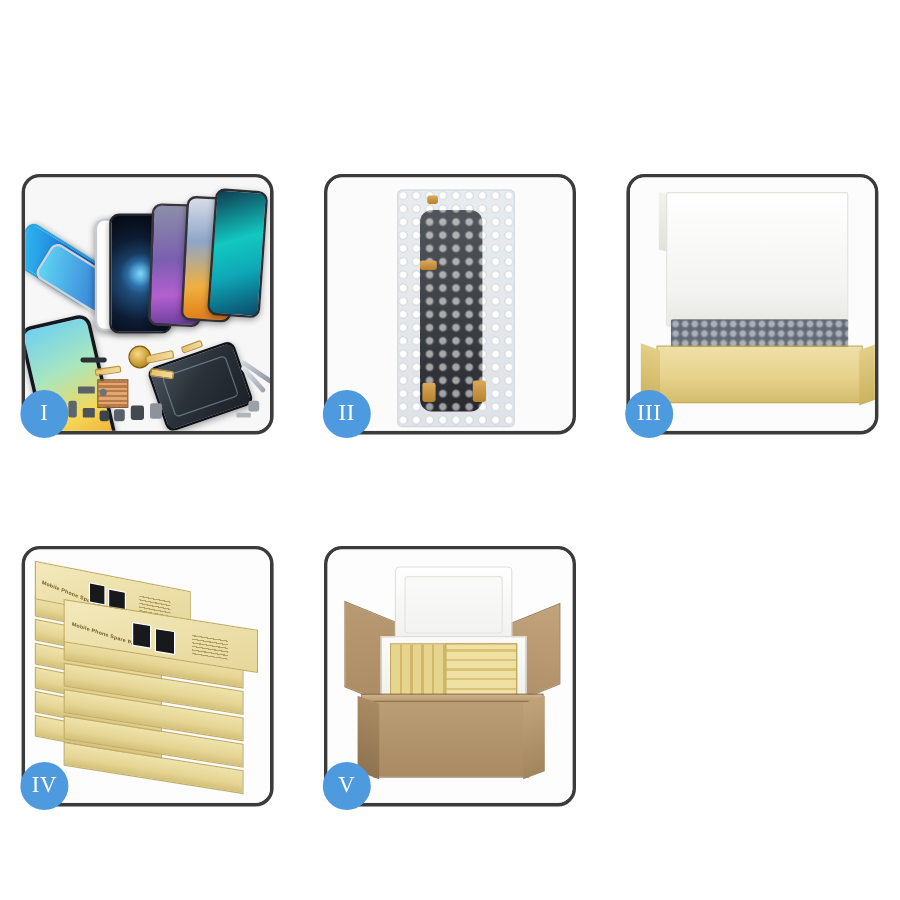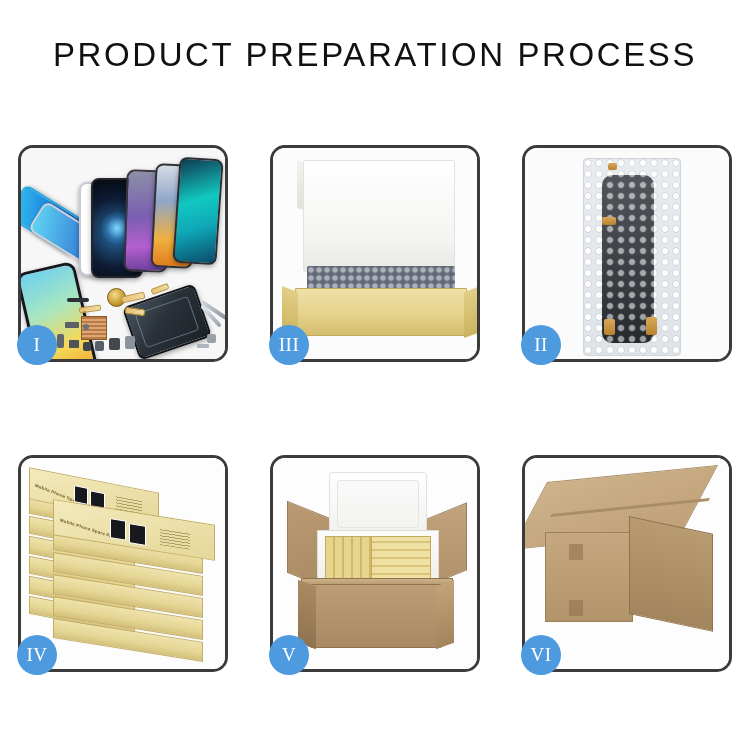--- a/index.html
+++ b/index.html
@@ -405,21 +405,20 @@
     position:absolute;
     background: rgba(140,112,76,.55);
   }
 
   .sr { position:absolute; width:1px; height:1px; overflow:hidden; clip:rect(0,0,0,0); }
 </style>
 </head>
 <body>
 
 <div class="header">
-  <h1 class="page-title">PRODUCT PREPARATION PROCESS</h1>
 </div>
 
 <div class="grid">
 
   <div class="panel">
     <div class="panel-inner p1">
       <div class="phone ph-blue"></div>
       <div class="phone ph-blue2"></div>
       <div class="phone ph-glass"></div>
       <div class="phone ph-dark"></div>
@@ -452,48 +451,48 @@
       <div class="tweezers"></div>
       <div class="tweezers2"></div>
     </div>
     <div class="step-badge">
       <span>I</span>
     </div>
     <span class="sr">Assorted mobile phone screens and spare parts laid out</span>
   </div>
 
   <div class="panel">
-    <div class="panel-inner p3">
-      <div class="box3-lid-flapL"></div>
-      <div class="box3-lid-flapR"></div>
-      <div class="box3-lid"></div>
-      <div class="box3-bubble"></div>
-      <div class="box3-body"></div>
-    </div>
-    <div class="step-badge">
-      <span>III</span>
-    </div>
-    <span class="sr">Kraft inner box with foam sheet and bubble padding</span>
-  </div>
-
-  <div class="panel">
     <div class="panel-inner p2">
       <div class="bubble-bag">
         <div class="wrapped-part"></div>
         <div class="wrapped-overlay"></div>
         <div class="tape" style="left:24px;top:4px;width:9px;height:7px;"></div>
         <div class="tape" style="left:18px;top:58px;width:14px;height:8px;"></div>
         <div class="tape" style="left:20px;top:160px;width:11px;height:16px;"></div>
         <div class="tape" style="left:62px;top:158px;width:11px;height:18px;"></div>
       </div>
     </div>
     <div class="step-badge">
       <span>II</span>
     </div>
     <span class="sr">Screen assembly sealed in bubble wrap bag</span>
+  </div>
+
+  <div class="panel">
+    <div class="panel-inner p3">
+      <div class="box3-lid-flapL"></div>
+      <div class="box3-lid-flapR"></div>
+      <div class="box3-lid"></div>
+      <div class="box3-bubble"></div>
+      <div class="box3-body"></div>
+    </div>
+    <div class="step-badge">
+      <span>III</span>
+    </div>
+    <span class="sr">Kraft inner box with foam sheet and bubble padding</span>
   </div>
 
   <div class="panel">
     <div class="panel-inner p4">
       <div class="stack">
 
         <div class="kbox" style="left:2px;top:20px;width:104px;height:16px;transform:skewY(11deg);"></div>
         <div class="kbox" style="left:2px;top:40px;width:104px;height:16px;transform:skewY(11deg);"></div>
         <div class="kbox" style="left:2px;top:60px;width:104px;height:16px;transform:skewY(11deg);"></div>
         <div class="kbox" style="left:2px;top:80px;width:104px;height:16px;transform:skewY(11deg);"></div>
@@ -542,28 +541,14 @@
       <div class="kraft-inner2"></div>
       <div class="carton-lip"></div>
       <div class="carton-front"></div>
     </div>
     <div class="step-badge">
       <span>V</span>
     </div>
     <span class="sr">Outer carton loaded with foam box containing packed units</span>
   </div>
 
-  <div class="panel">
-    <div class="panel-inner p6">
-      <div class="c6-top"></div>
-      <div class="c6-seam"></div>
-      <div class="c6-left"></div>
-      <div class="c6-right"></div>
-      <div class="c6-tab" style="left:44px;top:86px;width:14px;height:16px;"></div>
-      <div class="c6-tab" style="left:44px;top:142px;width:14px;height:16px;"></div>
-    </div>
-    <div class="step-badge">
-      <span>VI</span>
-    </div>
-    <span class="sr">Sealed shipping carton ready for dispatch</span>
-  </div>
 
 </div>
 
 </body></html>

